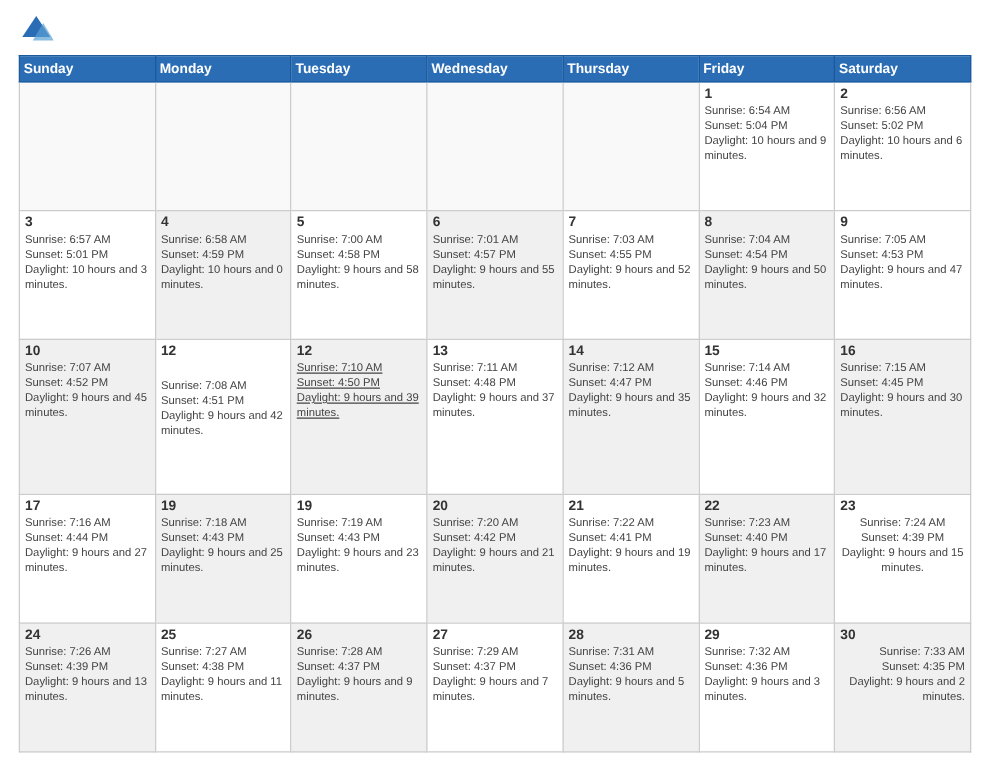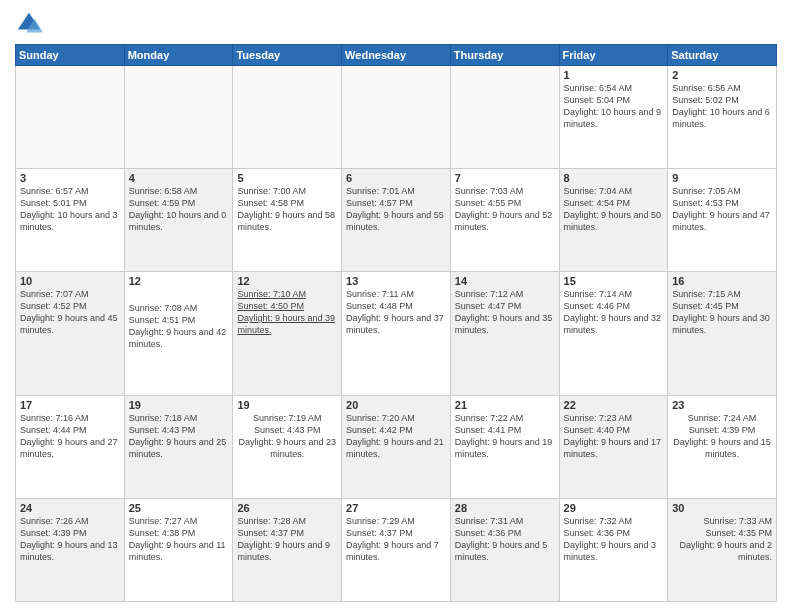--- a/index.html
+++ b/index.html
@@ -247,21 +247,21 @@
 Daylight: 9 hours and 27 minutes.</div>
           </td>
           <td class="shaded">
             <span class="day-number">19</span>
             <div class="day-info" style="white-space: pre-line;">Sunrise: 7:18 AM
 Sunset: 4:43 PM
 Daylight: 9 hours and 25 minutes.</div>
           </td>
           <td>
             <span class="day-number">19</span>
-            <div class="day-info" style="white-space: pre-line; text-align: center;">Sunrise: 7:19 AM
+            <div class="day-info" style="white-space: pre-line;">Sunrise: 7:19 AM
 Sunset: 4:43 PM
 Daylight: 9 hours and 23 minutes.</div>
           </td>
           <td class="shaded">
             <span class="day-number">20</span>
             <div class="day-info" style="white-space: pre-line;">Sunrise: 7:20 AM
 Sunset: 4:42 PM
 Daylight: 9 hours and 21 minutes.</div>
           </td>
           <td>

